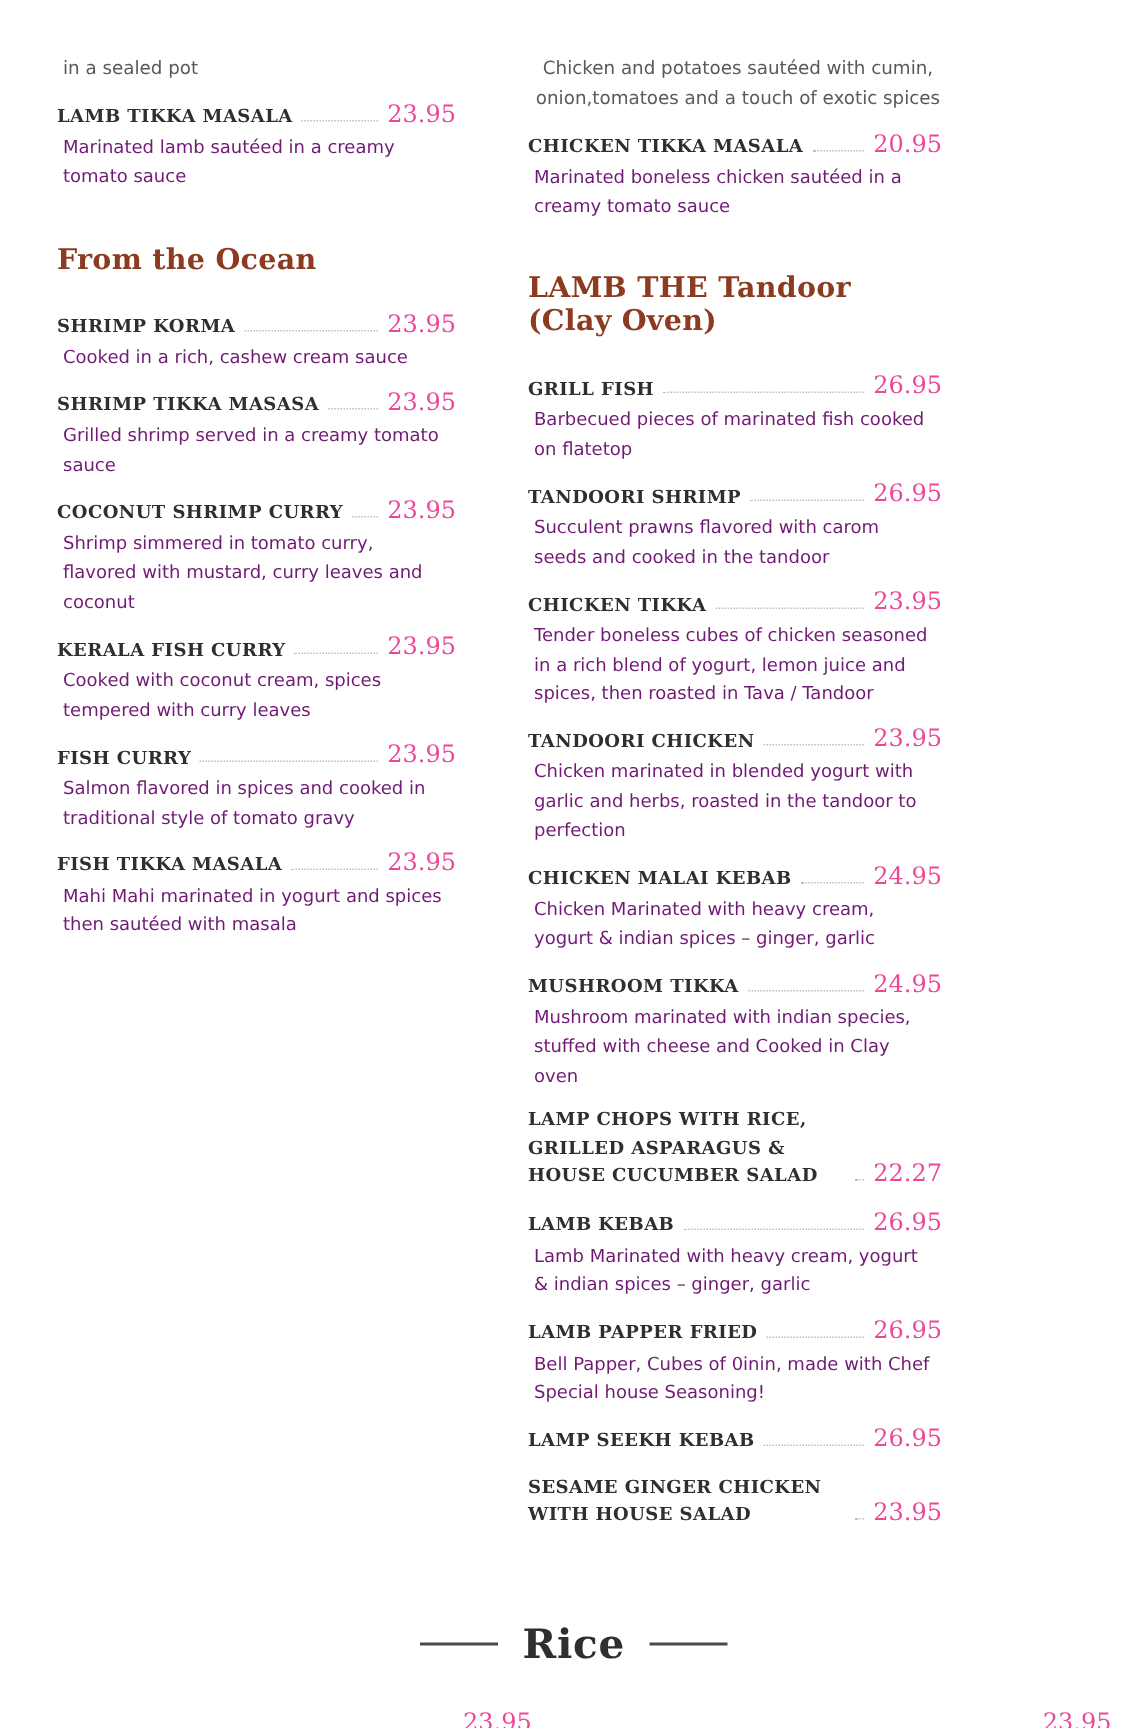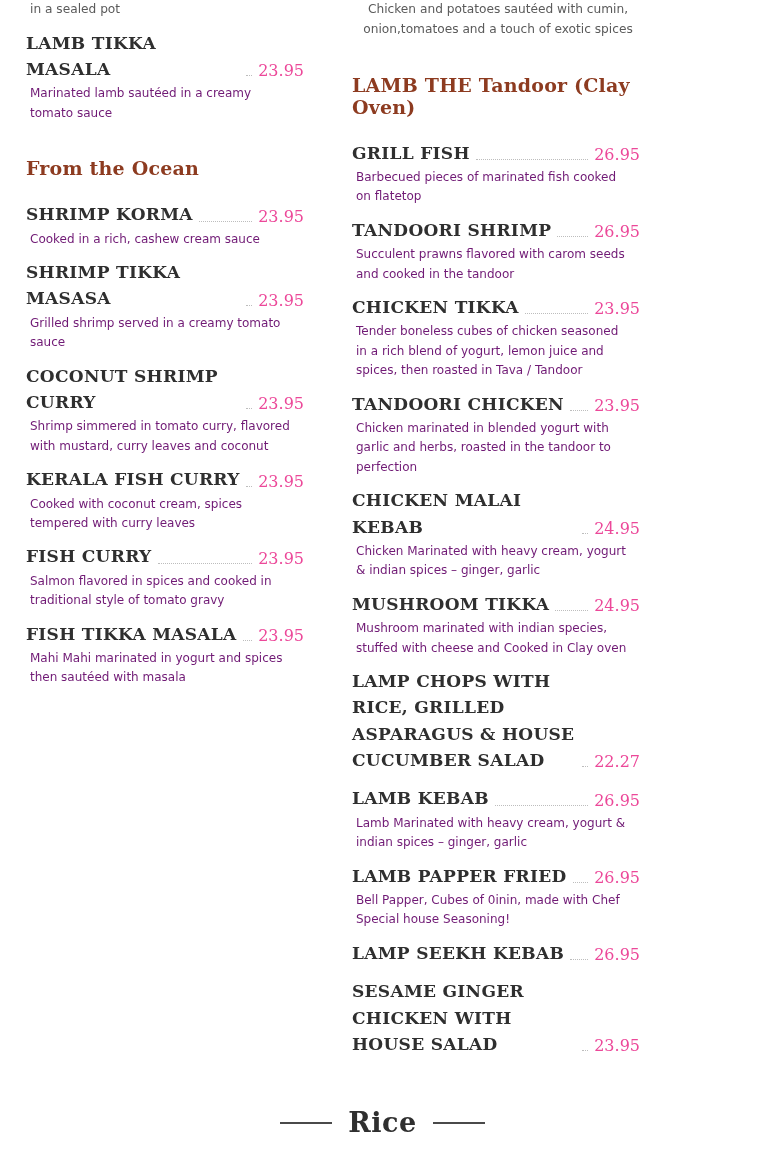--- a/index.html
+++ b/index.html
@@ -12,21 +12,22 @@
     width: 765px;
     height: 1152px;
     font-family: "DejaVu Sans", sans-serif;
     color: #333333;
     overflow: hidden;
     position: relative;
   }
   .menu-wrap {
     display: flex;
     width: 664px;
-    padding: 0;
+    padding: 12px;
+    margin-top: 24px;
   }
   .col {
     width: 50%;
     padding: 0 28px 0 26px;
   }
   .col-right {
     padding-left: 20px;
     padding-right: 24px;
   }
 
@@ -45,21 +46,21 @@
     margin-bottom: 2px;
   }
   .item-head {
     display: flex;
     align-items: flex-end;
     width: 100%;
   }
   .item-name {
     font-family: "DejaVu Serif", serif;
     font-weight: bold;
-    font-size: 17px;
+    font-size: 12px;
     letter-spacing: .3px;
     color: #2f2f2f;
     text-transform: uppercase;
     line-height: 1.55;
     flex: 0 1 auto;
     max-width: 84%;
   }
   .dots {
     flex: 1 1 auto;
     border-bottom: 1px dotted #bdbdbd;
@@ -215,20 +216,28 @@
     </div>
 
   </div>
 
   <div class="col col-right">
 
     <div class="first-block">
       <div class="partial-desc-r">Chicken and potatoes sautéed with cumin, onion,tomatoes and a touch of exotic spices</div>
     </div>
 
+    <div class="item">
+      <div class="item-head">
+        <span class="item-name">CHICKEN TIKKA MASALA</span>
+        <span class="dots"></span>
+        <span class="price">20.95</span>
+      </div>
+      <div class="item-desc">Marinated boneless chicken sautéed in a creamy tomato sauce</div>
+    </div>
 
     <h2 class="section-title">LAMB THE Tandoor (Clay Oven)</h2>
 
     <div class="item">
       <div class="item-head">
         <span class="item-name">GRILL FISH</span>
         <span class="dots"></span>
         <span class="price">26.95</span>
       </div>
       <div class="item-desc">Barbecued pieces of marinated fish cooked on flatetop</div>

